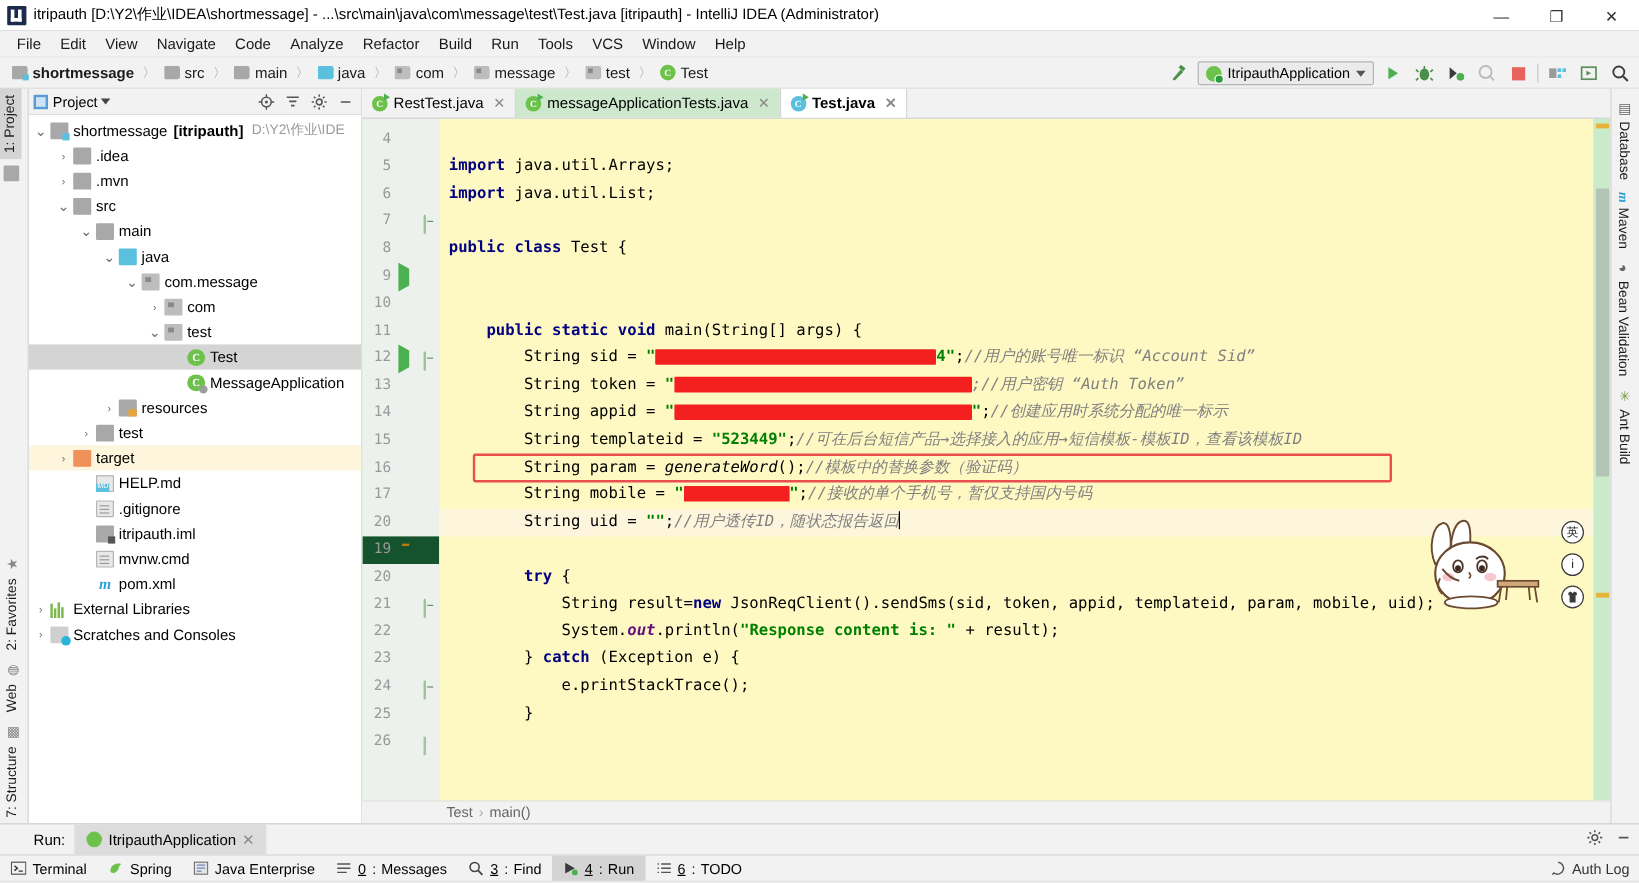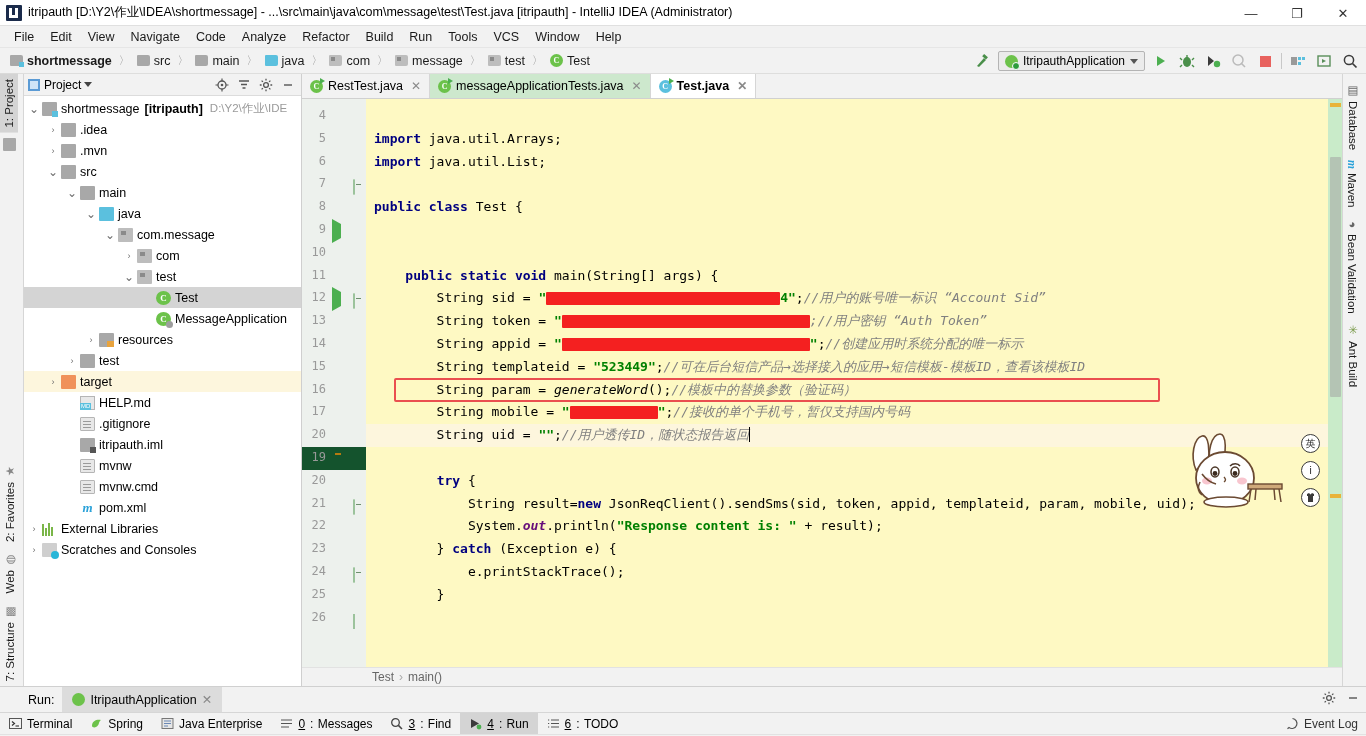--- a/index.html
+++ b/index.html
@@ -521,25 +521,20 @@
             <span class="tlabel">.gitignore</span>
           </div>
           <div class="tnode" style="padding-left: 42px;">
             <span class="tw"></span>
             <span class="ic iml"></span>
             <span class="tlabel">itripauth.iml</span>
           </div>
           <div class="tnode" style="padding-left: 42px;">
             <span class="tw"></span>
             <span class="ic file"></span>
-            <span class="tlabel">mvnw</span>
-          </div>
-          <div class="tnode" style="padding-left: 42px;">
-            <span class="tw"></span>
-            <span class="ic file"></span>
             <span class="tlabel">mvnw.cmd</span>
           </div>
           <div class="tnode" style="padding-left: 42px;">
             <span class="tw"></span>
             <span class="ic mvn">m</span>
             <span class="tlabel">pom.xml</span>
           </div>
           <div class="tnode" style="padding-left: 4px;">
             <span class="tw">›</span>
             <span class="ic lib">
@@ -823,21 +818,21 @@
           <path d="M1 3 H2.2 M4 3 H12 M1 6.5 H2.2 M4 6.5 H12 M1 10 H2.2 M4 10 H12" stroke="#555" stroke-width="1.2"></path>
         </svg>
       <span><u>6</u></span>
         <span>:&nbsp;</span>
       <span style="margin-left:-4px">TODO</span>
     </div>
     <div class="bb-right">
       <svg width="13" height="13" viewBox="0 0 13 13">
           <path d="M6.5 1.5 A5 5 0 1 1 3 10.5 L1.5 11.8" stroke="#555" stroke-width="1.2" fill="none"></path>
         </svg>
-      <span>Event Log</span>
+      <span>Auth Log</span>
     </div>
   </div>
 
   <div class="statusbar">
     
     
     
   </div>
 
 </div>

